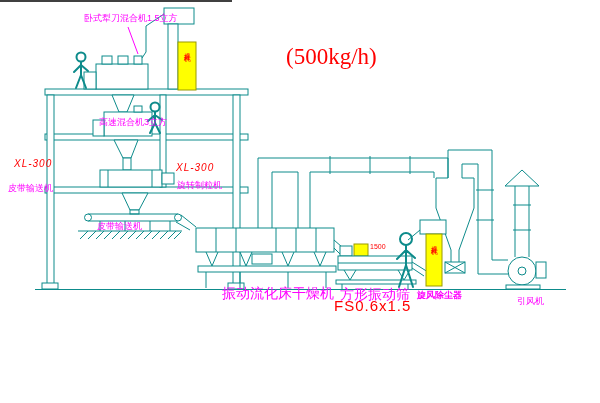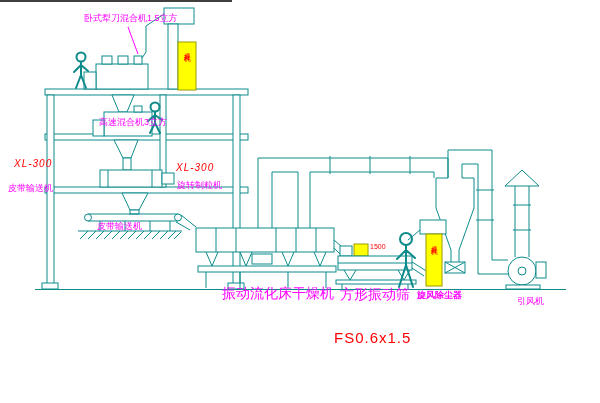--- a/index.html
+++ b/index.html
@@ -160,36 +160,37 @@
       <circle cx="406" cy="239" r="6"></circle>
       <path d="M406 245 V265 M406 250 L397 259 M406 250 L415 258 M406 265 L399 287 M406 265 L413 287"></path>
     </g>
 
     <path d="M128 27 L138 54" class="magln"></path>
   </svg>
 
   <div class="lab mag-t" style="left:84px; top:14px;">卧式犁刀混合机1.5立方</div>
 
   <div id="title-block">
+    <span id="title-cap">(500kg/h)</span>
   </div>
 
   <div class="lab mag-t" style="left:99px; top:118px;">高速混合机3立方</div>
 
   <div class="lab red-model" style="left:14px; top:158px;">XL-300</div>
   <div class="lab mag-t" style="left:8px; top:184px;">皮带输送机</div>
 
   <div class="lab red-model" style="left:176px; top:162px;">XL-300</div>
   <div class="lab mag-t" style="left:177px; top:181px;">旋转制粒机</div>
 
   <div class="lab mag-t" style="left:97px; top:222px;">皮带输送机</div>
 
   <div class="lab mag-t-lg" style="left:222px; top:286px;">振动流化床干燥机</div>
 
   <div class="lab mag-t-lg" style="left:340px; top:287px;">方形振动筛</div>
-  <div class="lab red-model-lg" style="left:334px; top:298px;margin-top:32px;">FS0.6x1.5</div>
+  <div class="lab red-model-lg" style="left:334px; top:298px;">FS0.6x1.5</div>
 
   <div class="lab mag-t" style="left:417px; top:291px;font-weight:bold;">旋风除尘器</div>
 
   <div class="lab mag-t" style="left:517px; top:297px;">引风机</div>
 
   <div class="lab red-sm" style="left:370px; top:243px;">1500</div>
 
   <div class="lab vert" style="left:183px; top:47px; height:40px;">提升机</div>
 
   <div class="lab vert" style="left:430px; top:240px; height:44px;">提升机</div>

